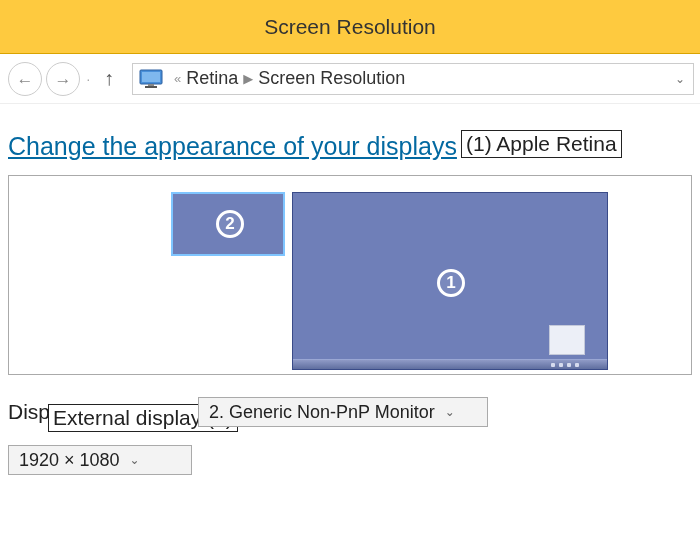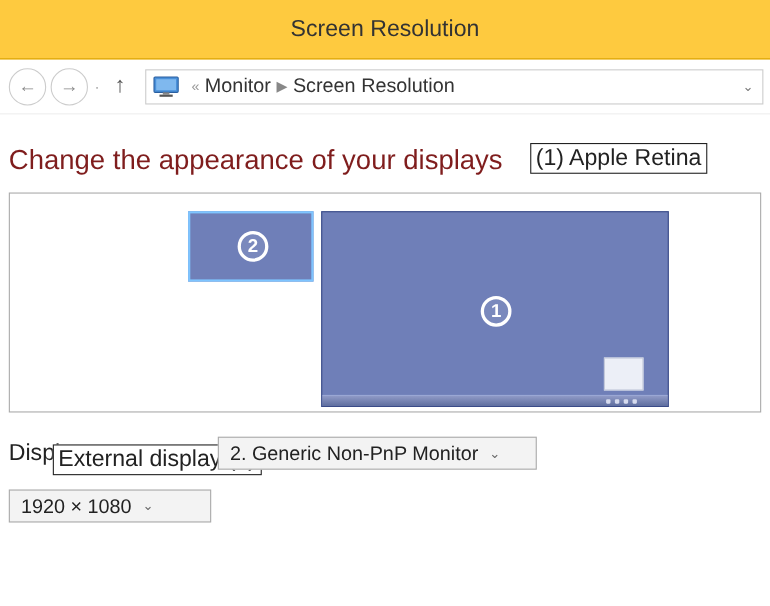--- a/index.html
+++ b/index.html
@@ -74,33 +74,34 @@
     color:#777; font-size:12px;
   }
 
   
   .content {
     padding: 28px 8px 0 8px;
     position: relative;
   }
   .heading-row { position: relative; }
   .heading {
-    color: #7f1d1d;
+    color: #0369a1;
     font-size: 25px;
     font-weight: 400;
+    text-decoration: underline;
   }
   .annot-box {
     position: absolute;
     border: 1px solid #222;
     background: #fff;
     font-size: 21px;
     padding: 1px 4px;
     white-space: nowrap;
   }
-  .annot1 { top: -2px; left: 474px; }
+  .annot1 { top: -2px; left: 453px; }
   .annot2 { top: 272px; left: 40px; }
 
   
   .preview-box {
     margin-top: 14px;
     border: 1px solid #aaa;
     height: 200px;
     position: relative;
     background: #fff;
   }
@@ -198,21 +199,21 @@
   <div class="breadcrumb-bar">
     <span class="monitor-icon">
       <svg viewBox="0 0 24 20">
         <rect x="1" y="1" width="22" height="14" rx="1" fill="#4a90d9" stroke="#2a5fa0"></rect>
         <rect x="3" y="3" width="18" height="10" fill="#7fb8ee"></rect>
         <rect x="9" y="15" width="6" height="2" fill="#888"></rect>
         <rect x="6" y="17" width="12" height="2" fill="#555"></rect>
       </svg>
     </span>
     <span class="bc-sep">«</span>
-    <span>Monitor</span>
+    <span>Retina</span>
     <span class="bc-chev">▶</span>
     <span>Screen Resolution</span>
     <span class="bc-drop">⌄</span>
   </div>
 </div>
 
 <div class="content">
   <div class="heading-row">
     <div class="heading">Change the appearance of your displays</div>
     <div class="annot-box annot1">(1) Apple Retina</div>

